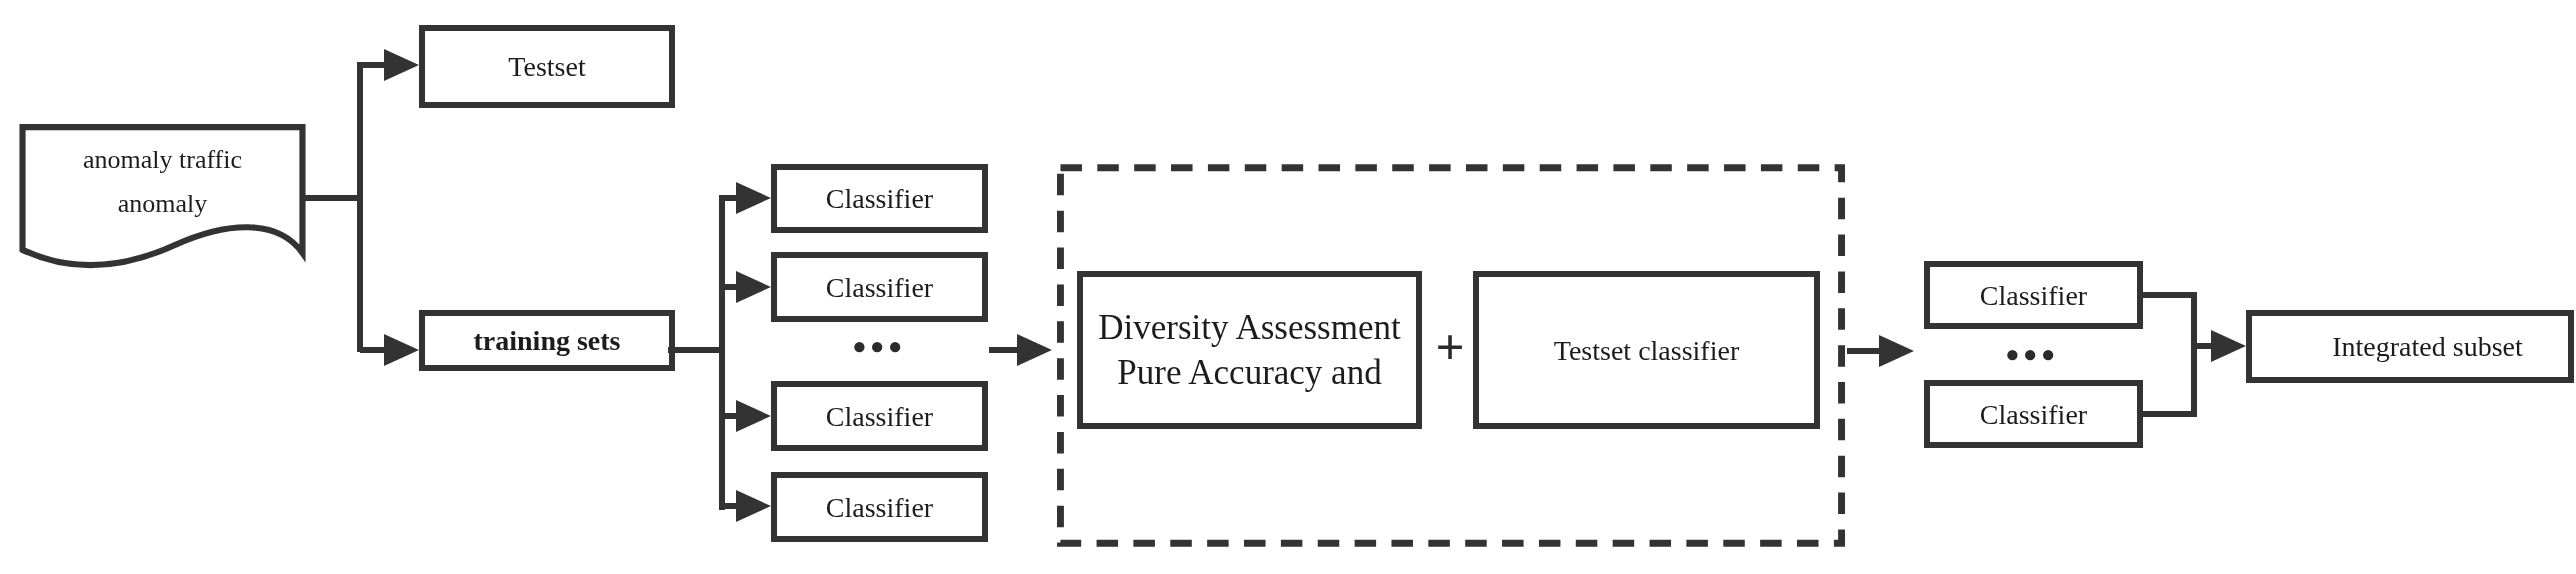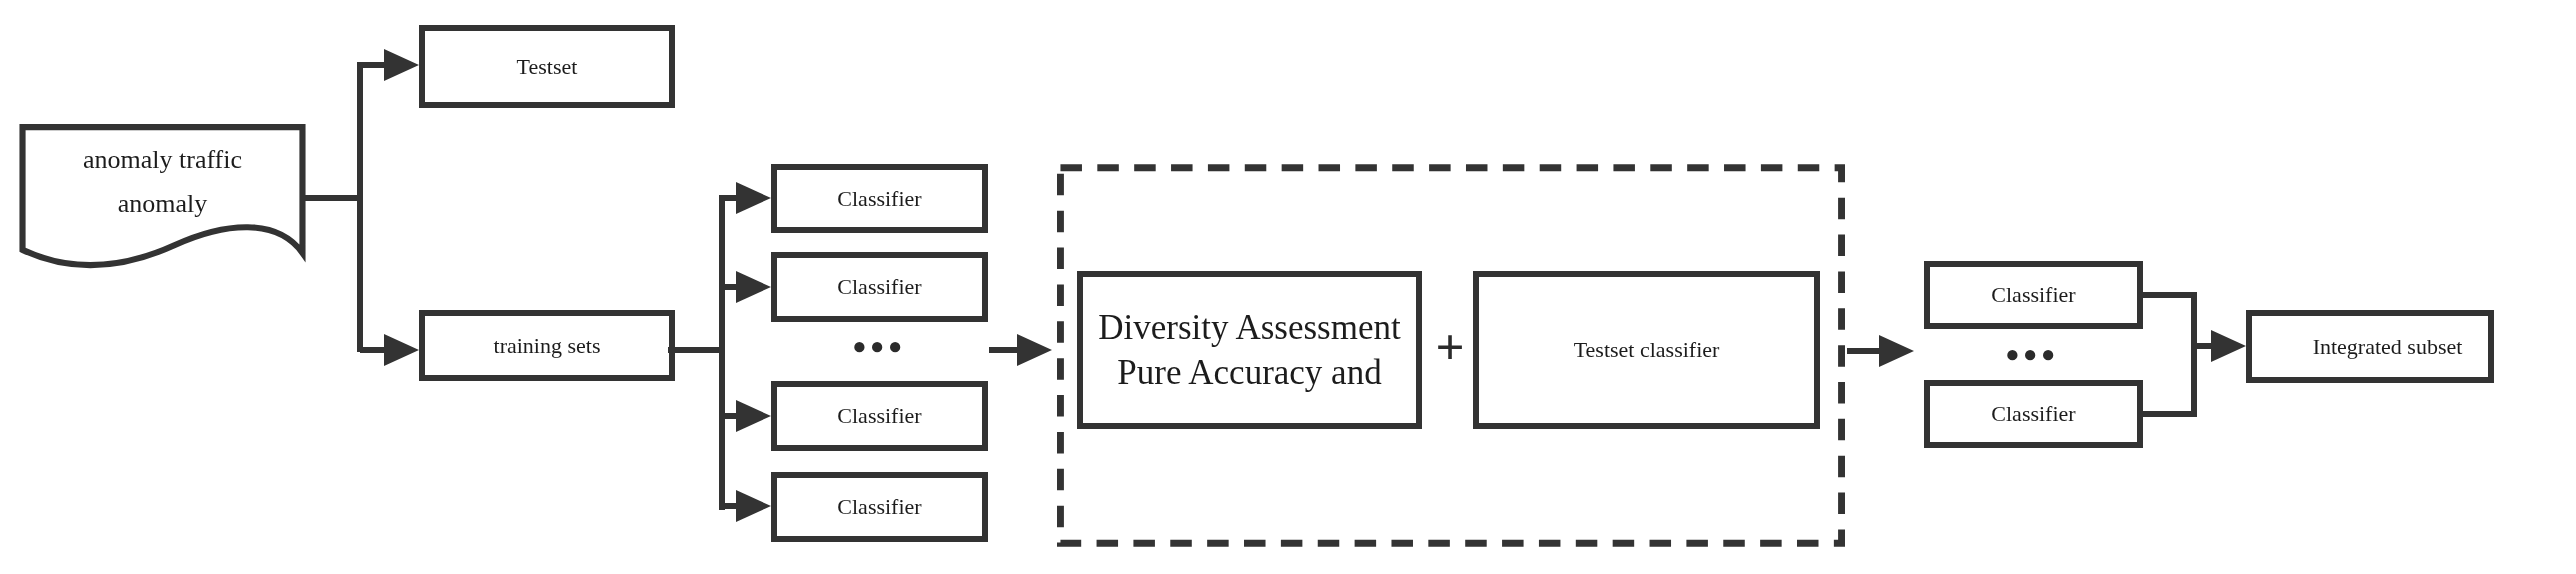--- a/index.html
+++ b/index.html
@@ -11,21 +11,21 @@
     color:#1c1c1c;
     overflow:hidden;
   }
   .box{
     position:absolute;
     box-sizing:border-box;
     border:6.1px solid #333333;
     background:#ffffff;
     display:flex;align-items:center;justify-content:center;
     text-align:center;
-    font-size:22px;line-height:1.25;
+    font-size:28px;line-height:1.25;
     white-space:nowrap;
   }
   .box.multiline{white-space:normal;line-height:45px;font-size:35px;}
   .hline{position:absolute;height:6.1px;background:#333333;}
   .vline{position:absolute;width:6.1px;background:#333333;}
   .arrowhead{
     position:absolute;width:0;height:0;
     border-top:16px solid transparent;
     border-bottom:16px solid transparent;
     border-left:35px solid #333333;
@@ -66,21 +66,21 @@
   <div class="vline" style="left:357px;top:62px;height:290px;"></div>
 
   <div class="hline" style="left:360px;top:62px;width:26px;"></div>
   <div class="arrowhead" style="left:384px;top:49px;"></div>
   <div class="box" style="left:419px;top:25px;width:256px;height:83px;">
     <span>Testset</span>
   </div>
 
   <div class="hline" style="left:360px;top:347px;width:26px;"></div>
   <div class="arrowhead" style="left:384px;top:334px;"></div>
-  <div class="box" style="left:419px;top:310px;width:256px;height:71px;">
+  <div class="box" style="left:419px;top:310px;width:256px;height:61px;font-weight:bold;">
     <span>training sets</span>
   </div>
 
   <div class="hline" style="left:668px;top:347px;width:57px;"></div>
   <div class="vline" style="left:719px;top:195px;height:315px;"></div>
 
   <div class="hline" style="left:722px;top:195px;width:17px;"></div>
   <div class="arrowhead" style="left:736px;top:182px;"></div>
   <div class="hline" style="left:722px;top:284px;width:17px;"></div>
   <div class="arrowhead" style="left:736px;top:271px;"></div>
@@ -133,18 +133,18 @@
   <div class="box" style="left:1924px;top:380px;width:219px;height:68px;">
     <span>Classifier</span>
   </div>
 
   <div class="hline" style="left:2140px;top:292px;width:57px;"></div>
   <div class="hline" style="left:2140px;top:411px;width:57px;"></div>
   <div class="vline" style="left:2191px;top:292px;height:125px;"></div>
   <div class="hline" style="left:2194px;top:343px;width:18.4px;"></div>
   <div class="arrowhead" style="left:2211px;top:330px;"></div>
 
-  <div class="box" style="left:2246px;top:310px;width:248px;height:73px;padding-left:35px;">
+  <div class="box" style="left:2246px;top:310px;width:328px;height:73px;padding-left:35px;">
     <span>Integrated subset</span>
   </div>
 
 </div>
 
 
 </body></html>

